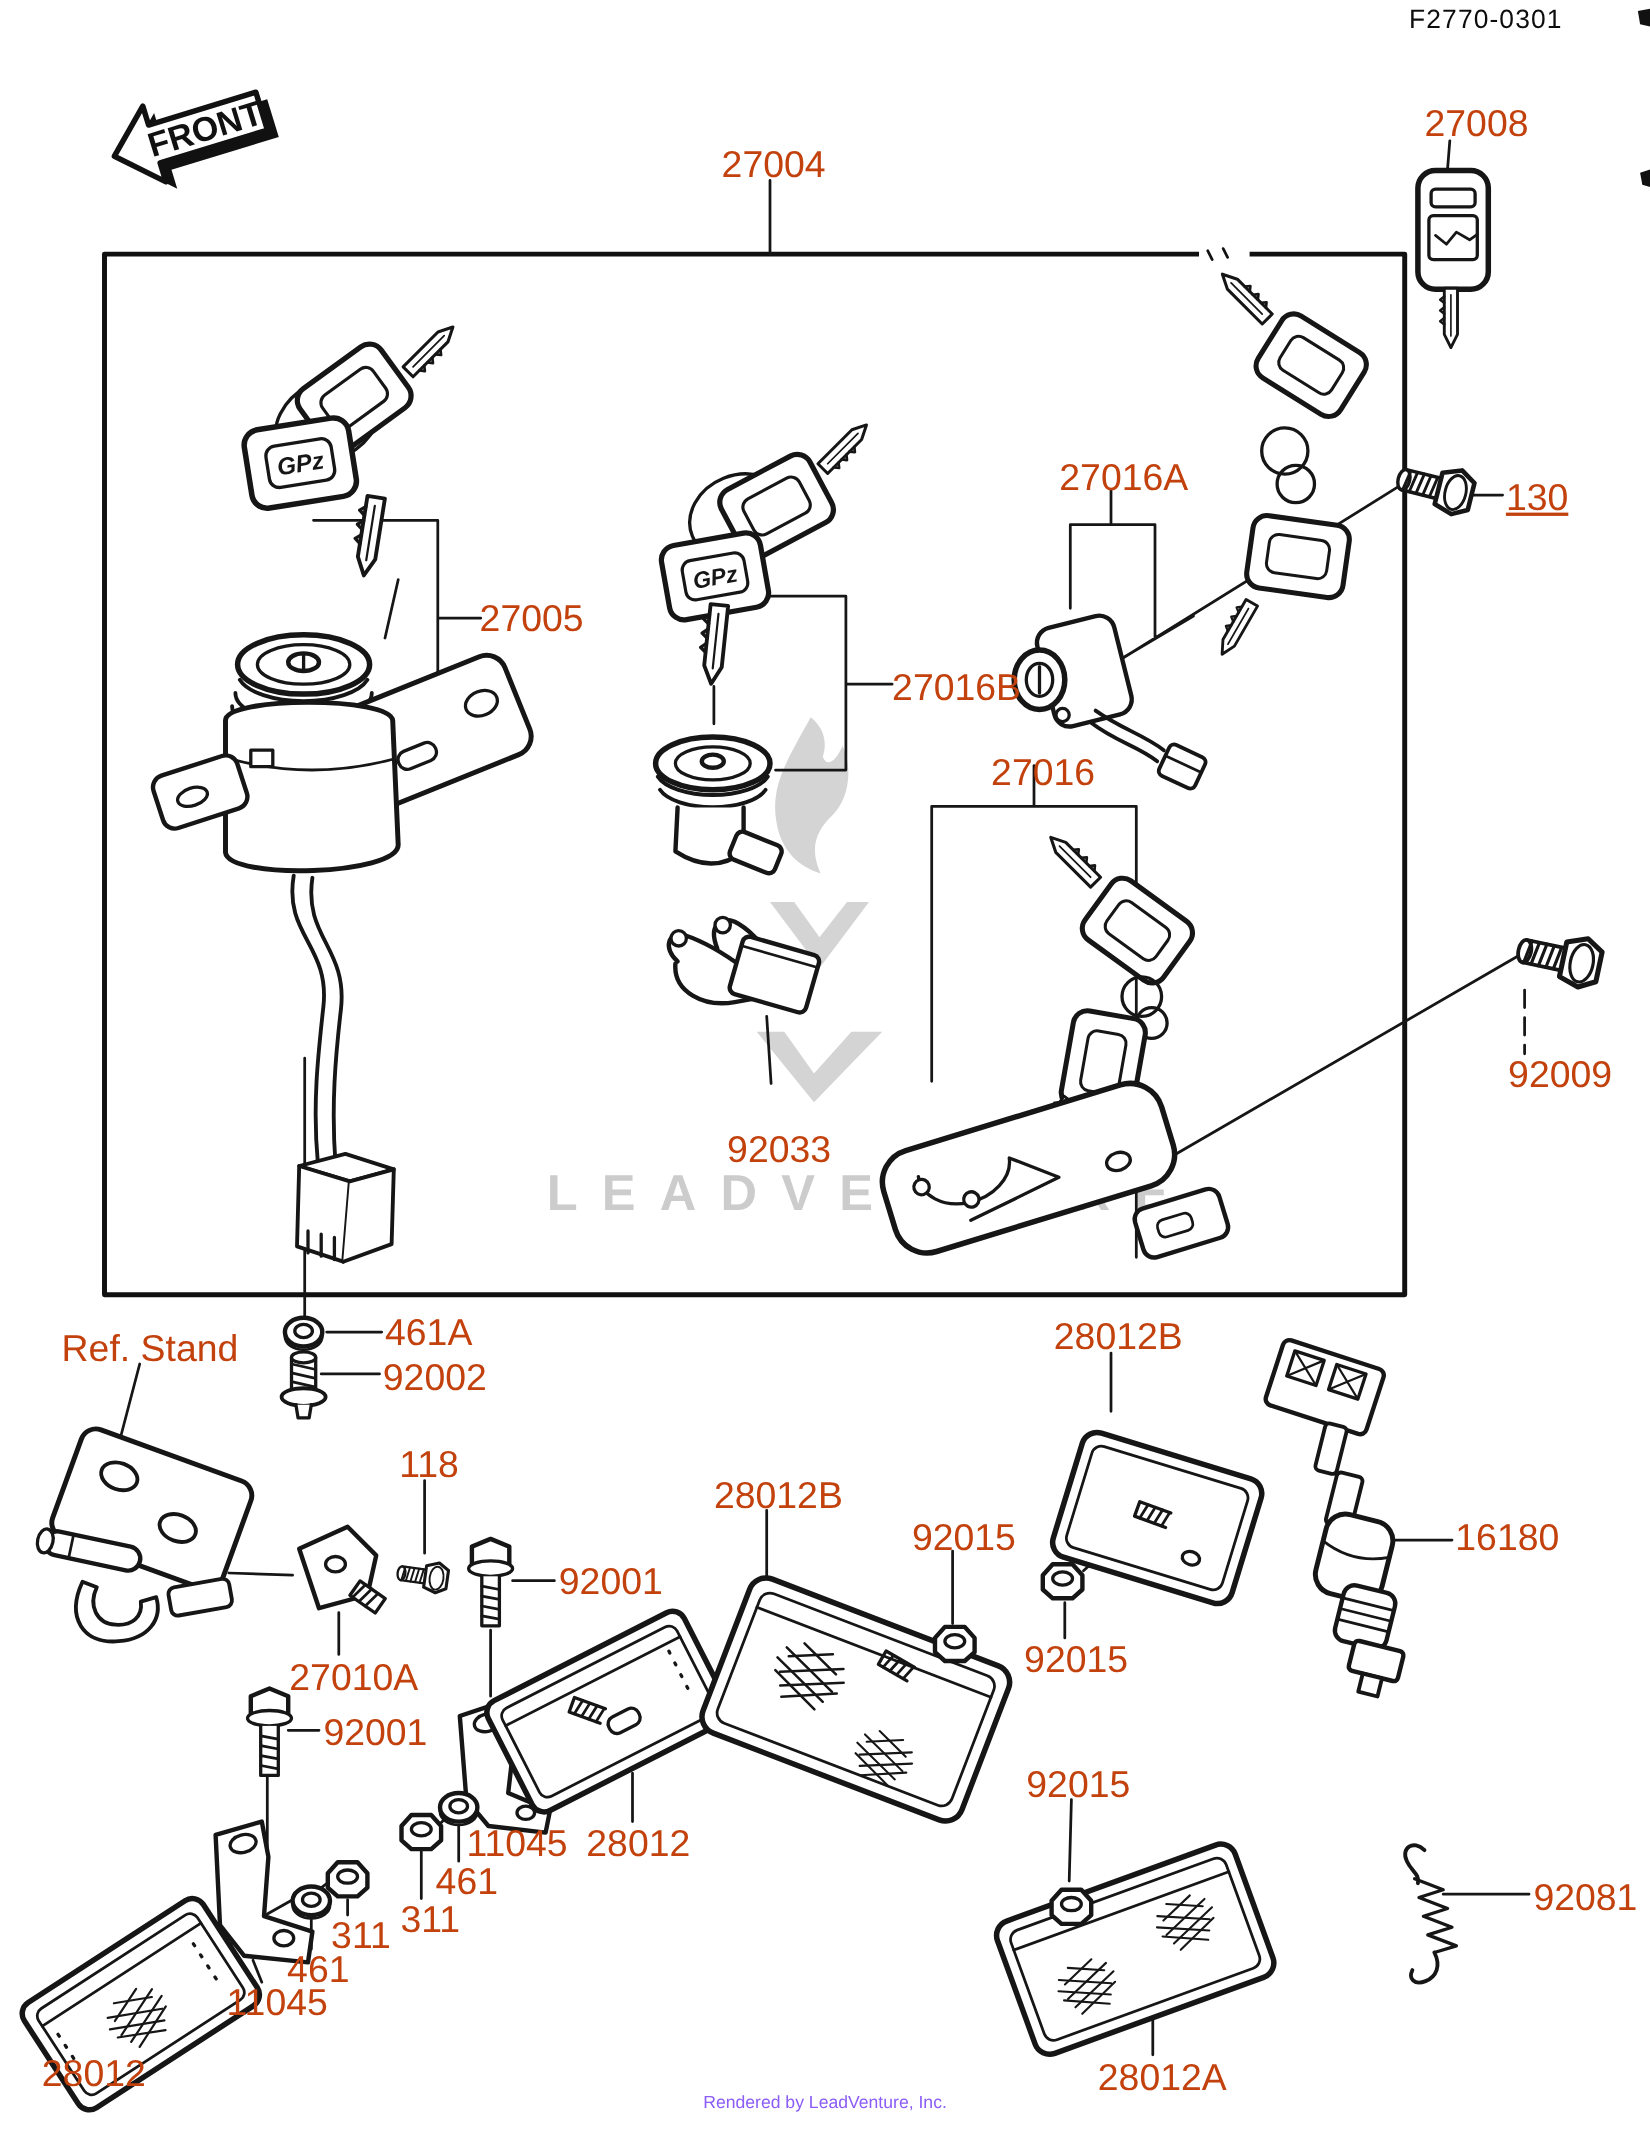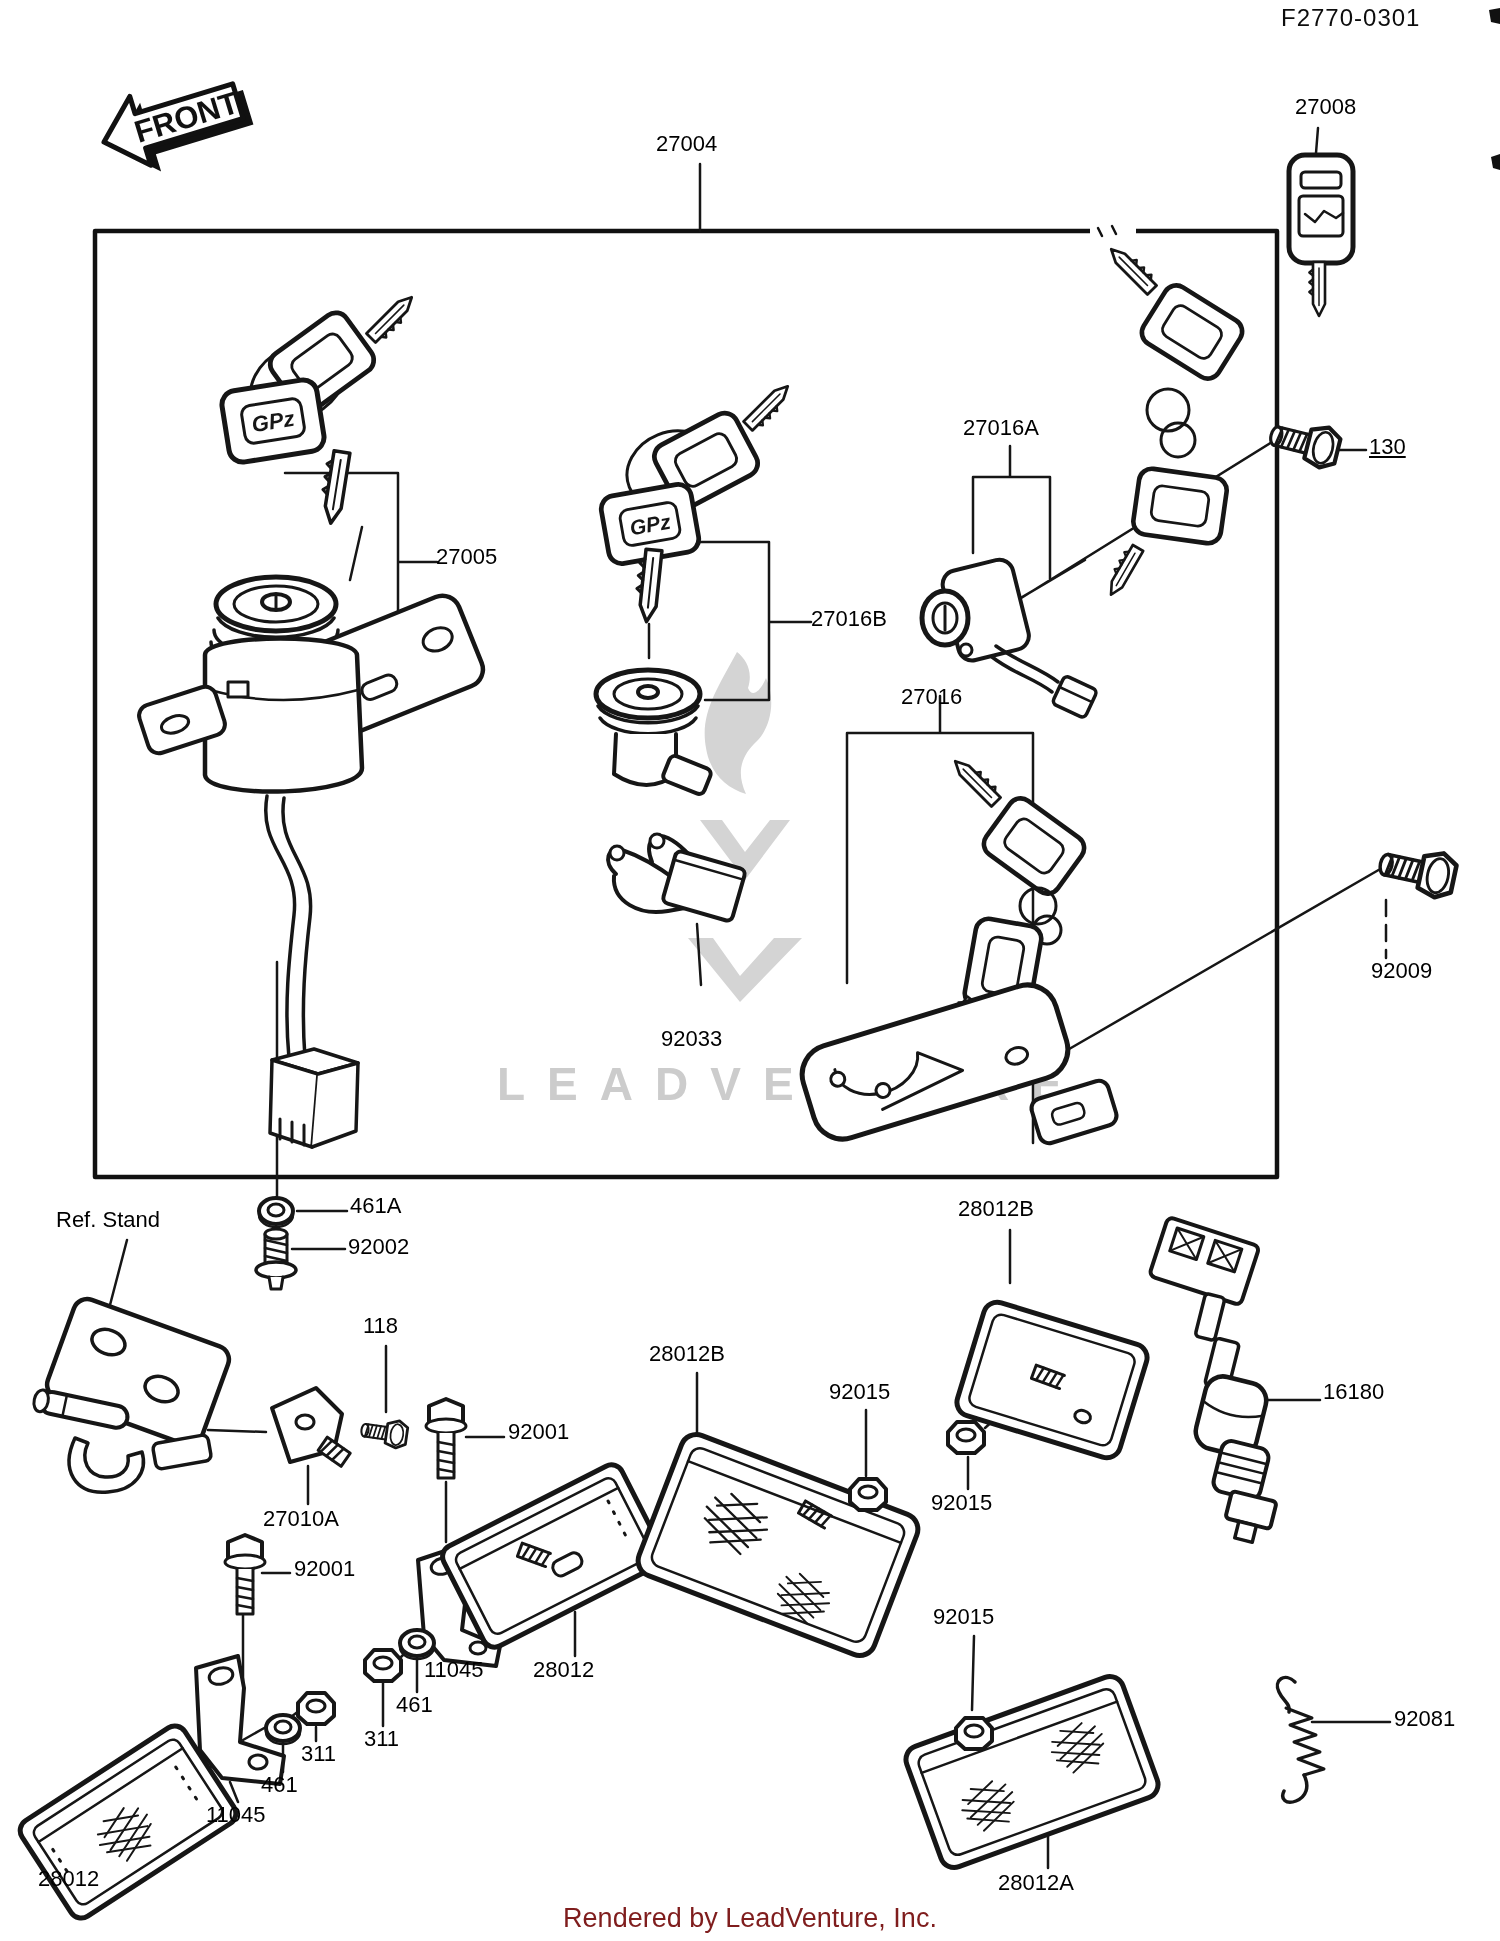--- a/index.html
+++ b/index.html
@@ -1,23 +1,23 @@
 <!DOCTYPE html>
 <html><head>
 <meta charset="utf-8">
 <style>
   html,body{margin:0;padding:0;background:#fff;}
   .stage{position:relative;width:1500px;height:1941px;background:#ffffff;overflow:hidden;
          font-family:"Liberation Sans",sans-serif;}
   svg{position:absolute;left:0;top:0;}
   svg *{stroke-linecap:round;stroke-linejoin:round;}
-  .co{position:absolute;font-size:22px;color:#000000;white-space:nowrap;line-height:1;}
+  .co{position:absolute;font-size:34px;color:#c2410c;white-space:nowrap;line-height:1;}
   .code{position:absolute;font-size:24px;letter-spacing:1px;color:#0d0d0d;white-space:nowrap;}
-  .footer{position:absolute;left:50%;transform:translateX(-50%);top:1903px;font-size:27px;
-          color:#7f1d1d;white-space:nowrap;}
+  .footer{position:absolute;left:50%;transform:translateX(-50%);top:1903px;font-size:16px;
+          color:#8b5cf6;white-space:nowrap;}
   .wmtext{font-weight:bold;}
 </style>
 </head>
 <body>
 
 <div class="stage">
 
 <svg width="1500" height="1941" viewBox="0 0 1500 1941">
   <defs>
     <g id="fob">

